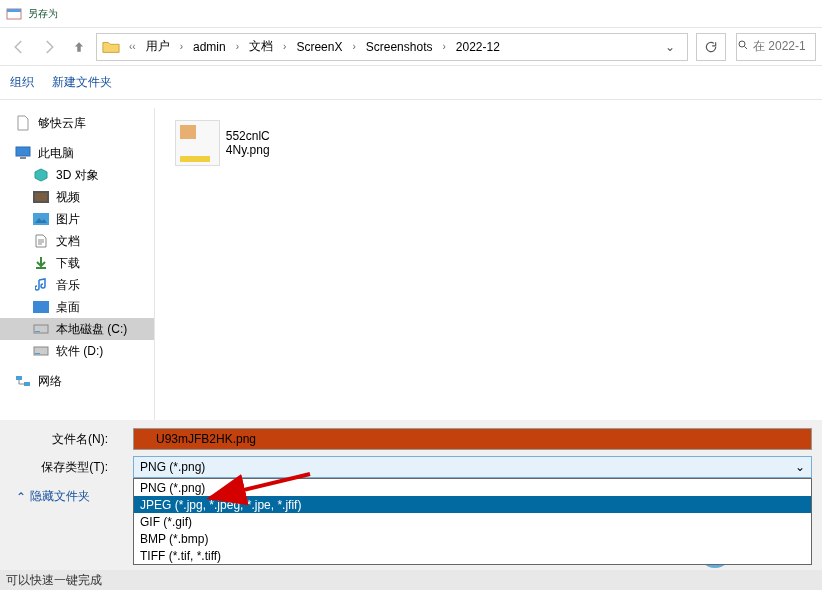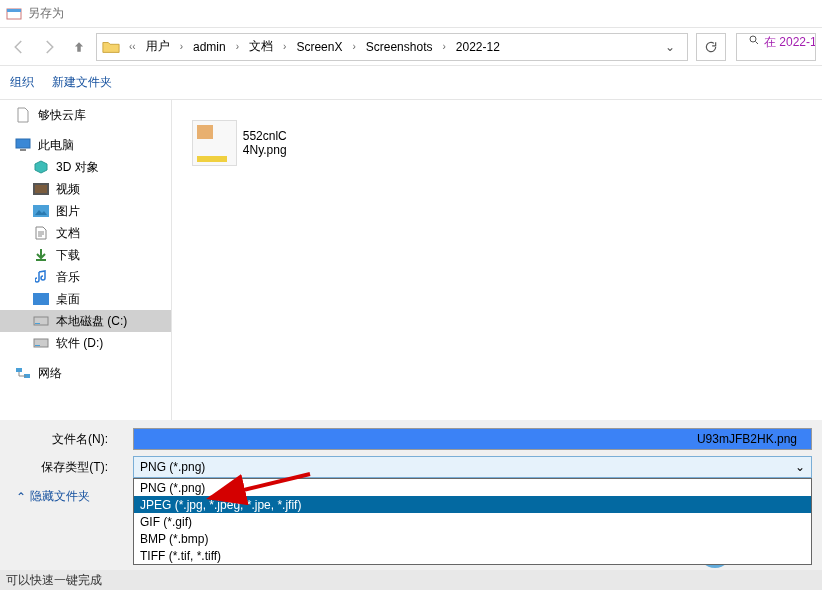--- a/index.html
+++ b/index.html
@@ -1,57 +1,57 @@
 <!DOCTYPE html>
 <html><head>
 <meta charset="utf-8">
 <style>
 * { margin: 0; padding: 0; box-sizing: border-box; font-family: "Microsoft YaHei", "Segoe UI", sans-serif; font-size: 12px; }
 body { background: #fff; width: 822px; height: 590px; overflow: hidden; position: relative; }
 
 .titlebar { height: 28px; background: #fff; border-bottom: 1px solid #e5e5e5; display: flex; align-items: center; padding-left: 6px; }
 .titlebar-icon { width: 16px; height: 16px; margin-right: 6px; display: flex; align-items: center; justify-content: center; }
-.titlebar-text { font-size: 12px; color: #737373; }
+.titlebar-text { font-size: 10px; color: #14532d; }
 
 .navbar { height: 38px; display: flex; align-items: center; padding: 4px 6px; gap: 4px; border-bottom: 1px solid #e5e5e5; }
 .nav-btn { width: 26px; height: 26px; display: flex; align-items: center; justify-content: center; color: #777; border-radius: 2px; }
 .nav-btn.disabled { color: #bbb; }
 .breadcrumb { flex: 1; height: 28px; border: 1px solid #ccc; display: flex; align-items: center; padding: 0 4px; }
 .breadcrumb-folder { width: 20px; height: 20px; margin-right: 2px; display: flex; align-items: center; justify-content: center; }
 .bc-sep { color: #666; padding: 0 6px; font-size: 10px; }
 .bc-item { color: #000; padding: 2px 4px; }
 .bc-right { margin-left: auto; display: flex; align-items: center; }
 .bc-chevron { padding: 0 8px; color: #555; }
 .refresh-btn { width: 30px; height: 28px; border: 1px solid #ccc; margin-left: 4px; display: flex; align-items: center; justify-content: center; color: #555; }
-.search-box { width: 80px; height: 28px; border: 1px solid #ccc; margin-left: 6px; display: flex; align-items: flex-start; padding: 0 11px; color: #a21caf; overflow: hidden; white-space: nowrap; }
+.search-box { width: 80px; height: 28px; border: 1px solid #ccc; margin-left: 6px; display: flex; align-items: center; padding: 0 0; color: #737373; overflow: hidden; white-space: nowrap; }
 .search-box .sicn { margin-right: 4px; color: #555; }
 
 .toolbar { height: 34px; border-bottom: 1px solid #e5e5e5; display: flex; align-items: center; padding: 0 10px; gap: 18px; }
 .tool-link { color: #14509e; }
 
 .main { display: flex; height: calc(100% - 28px - 38px - 34px - 70px - 20px); }
-.sidebar { width: 172px; border-right: 1px solid #e5e5e5; overflow-y: auto; padding-top: 4px; }
+.sidebar { width: 155px; border-right: 1px solid #e5e5e5; overflow-y: auto; padding-top: 4px; margin-top: 8px; }
 .tree-item { display: flex; align-items: center; height: 22px; padding-left: 14px; gap: 6px; }
 .tree-item.nested { padding-left: 32px; }
 .tree-item.selected { background: #d0d0d0; }
 .tree-icon { width: 18px; height: 16px; display: flex; align-items: center; justify-content: center; }
 .tree-label { color: #000; white-space: nowrap; }
 .spacer { height: 8px; }
 
 .files { flex: 1; padding: 20px; display: flex; align-items: flex-start; }
 .file-item { width: 96px; display: flex; flex-direction: row; align-items: center; gap: 4px; }
 .thumb { width: 84px; height: 46px; border: 1px solid #ddd; background: #f8f8f8; position: relative; overflow: hidden; }
 .thumb::before { content: ''; position: absolute; left: 4px; top: 4px; width: 16px; height: 14px; background: #e8b070; }
 .thumb::after { content: ''; position: absolute; left: 4px; bottom: 3px; width: 30px; height: 6px; background: #f0d040; }
 .file-name { text-align: center; line-height: 14px; color: #000; word-break: break-all; }
 
 .bottom { position: absolute; left: 0; right: 0; bottom: 20px; height: 150px; background: #f0f0f0; padding: 8px 10px 4px 10px; }
 .form-row { display: flex; align-items: center; margin-bottom: 6px; gap: 19px; }
 .form-label { width: 104px; text-align: right; padding-right: 6px; color: #000; }
-.form-input { flex: 1; height: 22px; border: 1px solid #999; background: #3b82f6; padding: 0 14px; text-align: right; }
+.form-input { flex: 1; height: 22px; border: 1px solid #999; background: #c2410c; padding: 0 22px; }
 .combo { flex: 1; position: relative; }
 .combo-display { height: 22px; border: 1px solid #7aaed6; background: #e6f2fb; padding: 0 6px; display: flex; align-items: center; justify-content: space-between; }
 .combo-list { position: absolute; left: 0; right: 0; top: 22px; border: 1px solid #666; background: #fff; z-index: 10; }
 .combo-opt { padding: 2px 6px; height: 17px; line-height: 15px; color: #000; }
 .combo-opt.selected { background: #0369a1; color: #fff; }
 .hide-folders { display: flex; align-items: center; gap: 4px; margin-top: 10px; color: #14509e; padding-left: 6px; }
 
 .footer { position: absolute; left: 0; right: 0; bottom: 0; height: 20px; background: #e8e8e8; display: flex; align-items: center; padding: 0 6px; color: #333; overflow: hidden; white-space: nowrap; }
 
 .watermark { position: absolute; right: 16px; bottom: 22px; display: flex; align-items: center; gap: 4px; opacity: 0.85; z-index: 5; pointer-events: none; }

